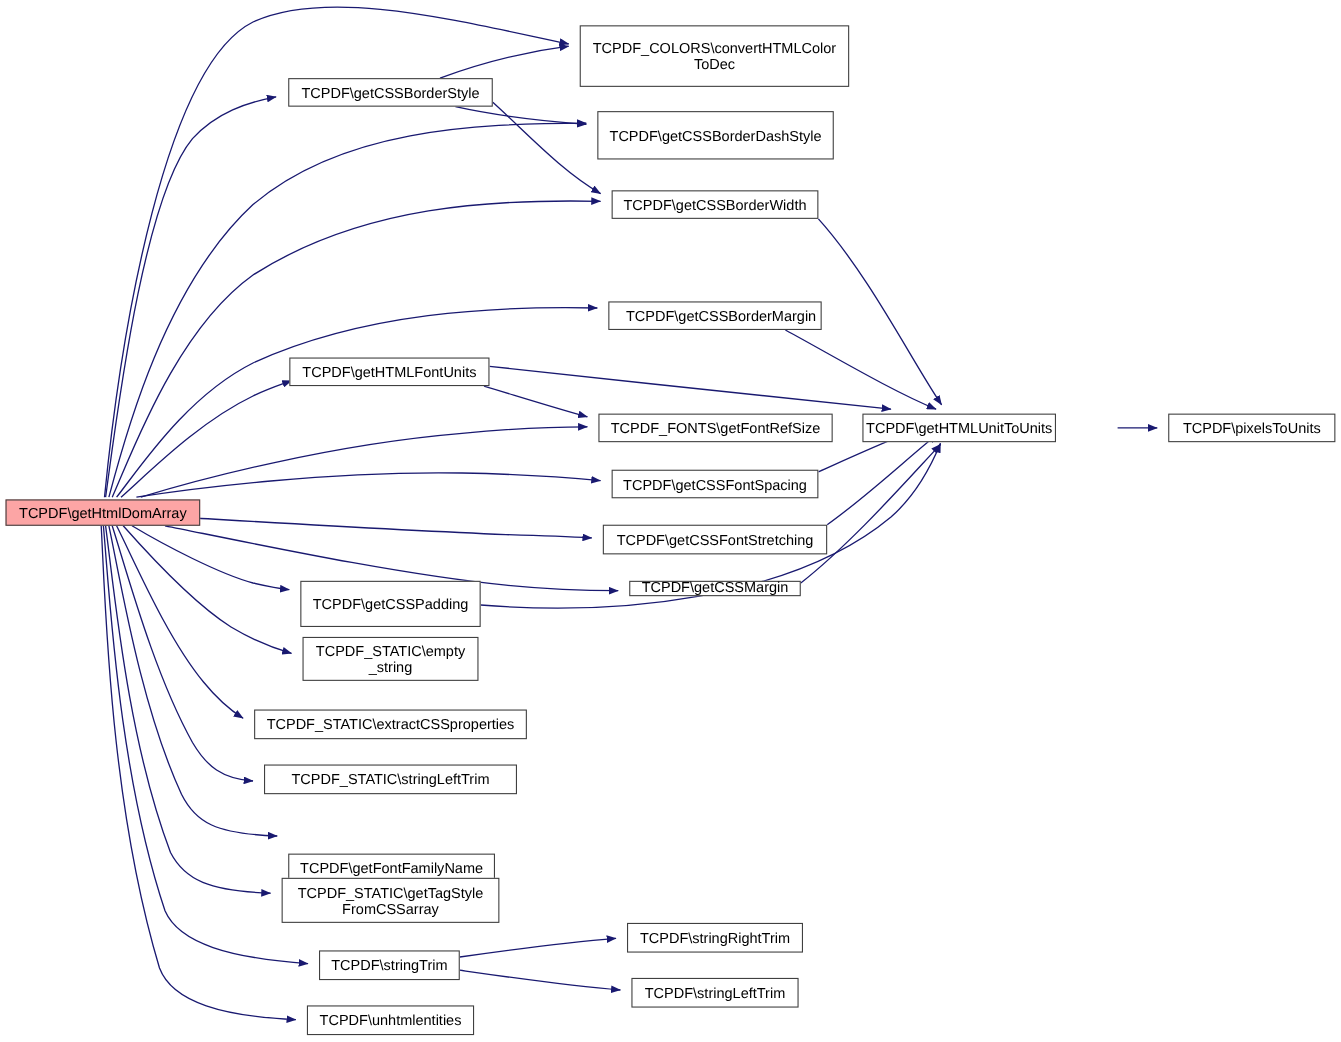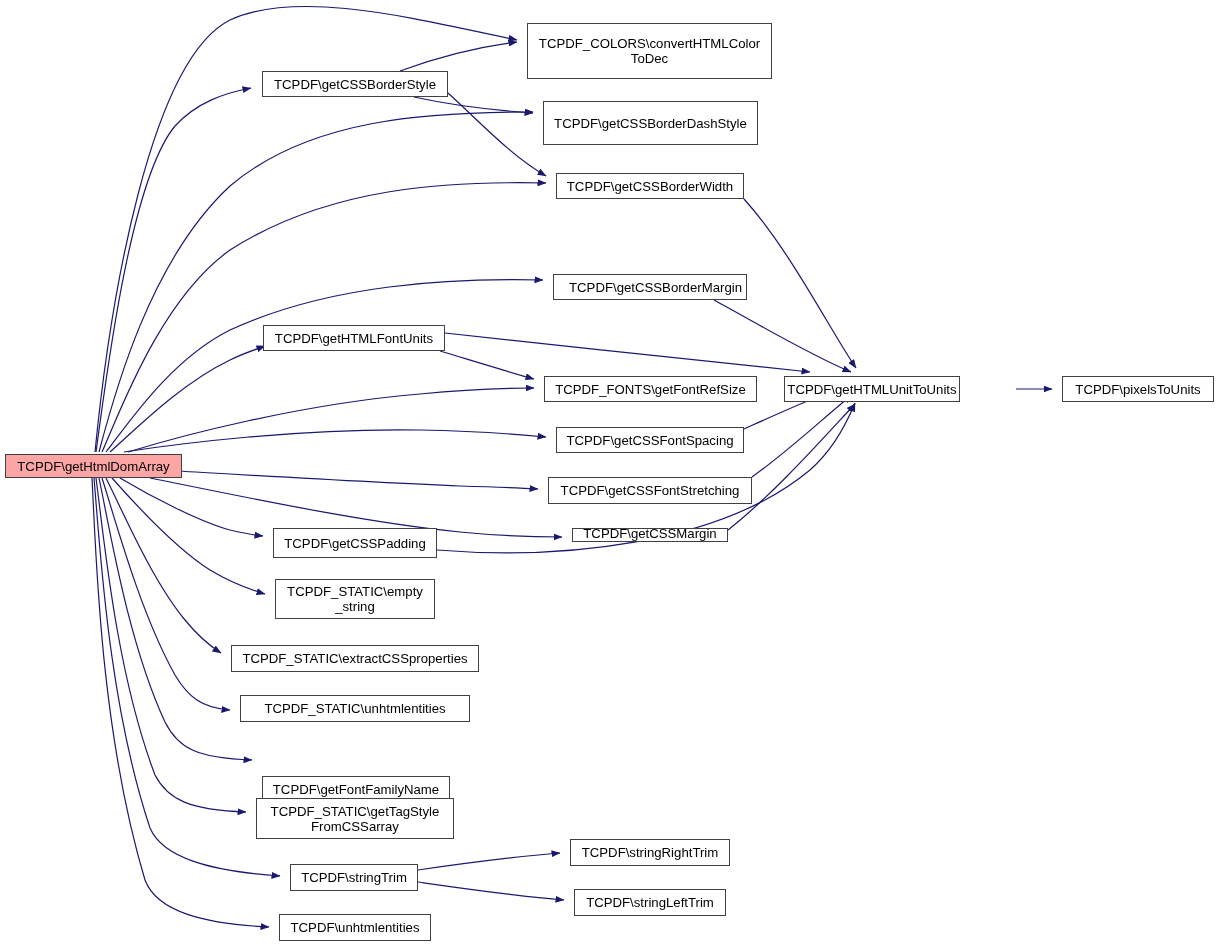--- a/index.html
+++ b/index.html
@@ -104,25 +104,25 @@
       <div class="node" style="left: 543px; top: 101px; width: 215px; height: 44px;"><span class="node-label">TCPDF\getCSSBorderDashStyle</span></div>
       <div class="node" style="left: 556px; top: 173px; width: 188px; height: 26px;"><span class="node-label">TCPDF\getCSSBorderWidth</span></div>
       <div class="node" style="left: 553px; top: 274px; width: 194px; height: 26px; justify-content: flex-end;"><span class="node-label">TCPDF\getCSSBorderMargin</span></div>
       <div class="node" style="left: 263px; top: 325px; width: 182px; height: 26px;"><span class="node-label">TCPDF\getHTMLFontUnits</span></div>
       <div class="node" style="left: 544px; top: 376px; width: 213px; height: 26px;"><span class="node-label">TCPDF_FONTS\getFontRefSize</span></div>
       <div class="node" style="left: 784px; top: 376px; width: 176px; height: 26px;"><span class="node-label">TCPDF\getHTMLUnitToUnits</span></div>
       <div class="node" style="left: 1062px; top: 376px; width: 152px; height: 26px;"><span class="node-label">TCPDF\pixelsToUnits</span></div>
       <div class="node" style="left: 556px; top: 427px; width: 188px; height: 26px;"><span class="node-label">TCPDF\getCSSFontSpacing</span></div>
       <div class="node" style="left: 548px; top: 477px; width: 204px; height: 27px;"><span class="node-label">TCPDF\getCSSFontStretching</span></div>
       <div class="node" style="left: 572px; top: 528px; width: 156px; height: 14px; align-items: flex-end;"><span class="node-label">TCPDF\getCSSMargin</span></div>
-      <div class="node" style="left: 273px; top: 528px; width: 164px; height: 30px;"><span class="node-label">TCPDF\getCSSPadding</span></div>
+      <div class="node" style="left: 273px; top: 528px; width: 164px; height: 42px;"><span class="node-label">TCPDF\getCSSPadding</span></div>
       <div class="node" style="left: 275px; top: 579px; width: 160px; height: 40px;"><span class="node-label">TCPDF_STATIC\empty
 _string</span></div>
       <div class="node" style="left: 231px; top: 645px; width: 248px; height: 27px;"><span class="node-label">TCPDF_STATIC\extractCSSproperties</span></div>
-      <div class="node" style="left: 240px; top: 695px; width: 230px; height: 27px;"><span class="node-label">TCPDF_STATIC\unhtmlentities</span></div>
+      <div class="node" style="left: 240px; top: 695px; width: 230px; height: 27px;"><span class="node-label">TCPDF_STATIC\stringLeftTrim</span></div>
       <div class="node" style="left: 262px; top: 776px; width: 188px; height: 27px;"><span class="node-label">TCPDF\getFontFamilyName</span></div>
       <div class="node" style="left: 256px; top: 798px; width: 198px; height: 41px;"><span class="node-label">TCPDF_STATIC\getTagStyle
 FromCSSarray</span></div>
       <div class="node" style="left: 290px; top: 864px; width: 128px; height: 27px;"><span class="node-label">TCPDF\stringTrim</span></div>
       <div class="node" style="left: 570px; top: 839px; width: 160px; height: 27px;"><span class="node-label">TCPDF\stringRightTrim</span></div>
       <div class="node" style="left: 574px; top: 889px; width: 152px; height: 27px;"><span class="node-label">TCPDF\stringLeftTrim</span></div>
       <div class="node" style="left: 279px; top: 914px; width: 152px; height: 27px;"><span class="node-label">TCPDF\unhtmlentities</span></div>
     </div>
 
 </div>

